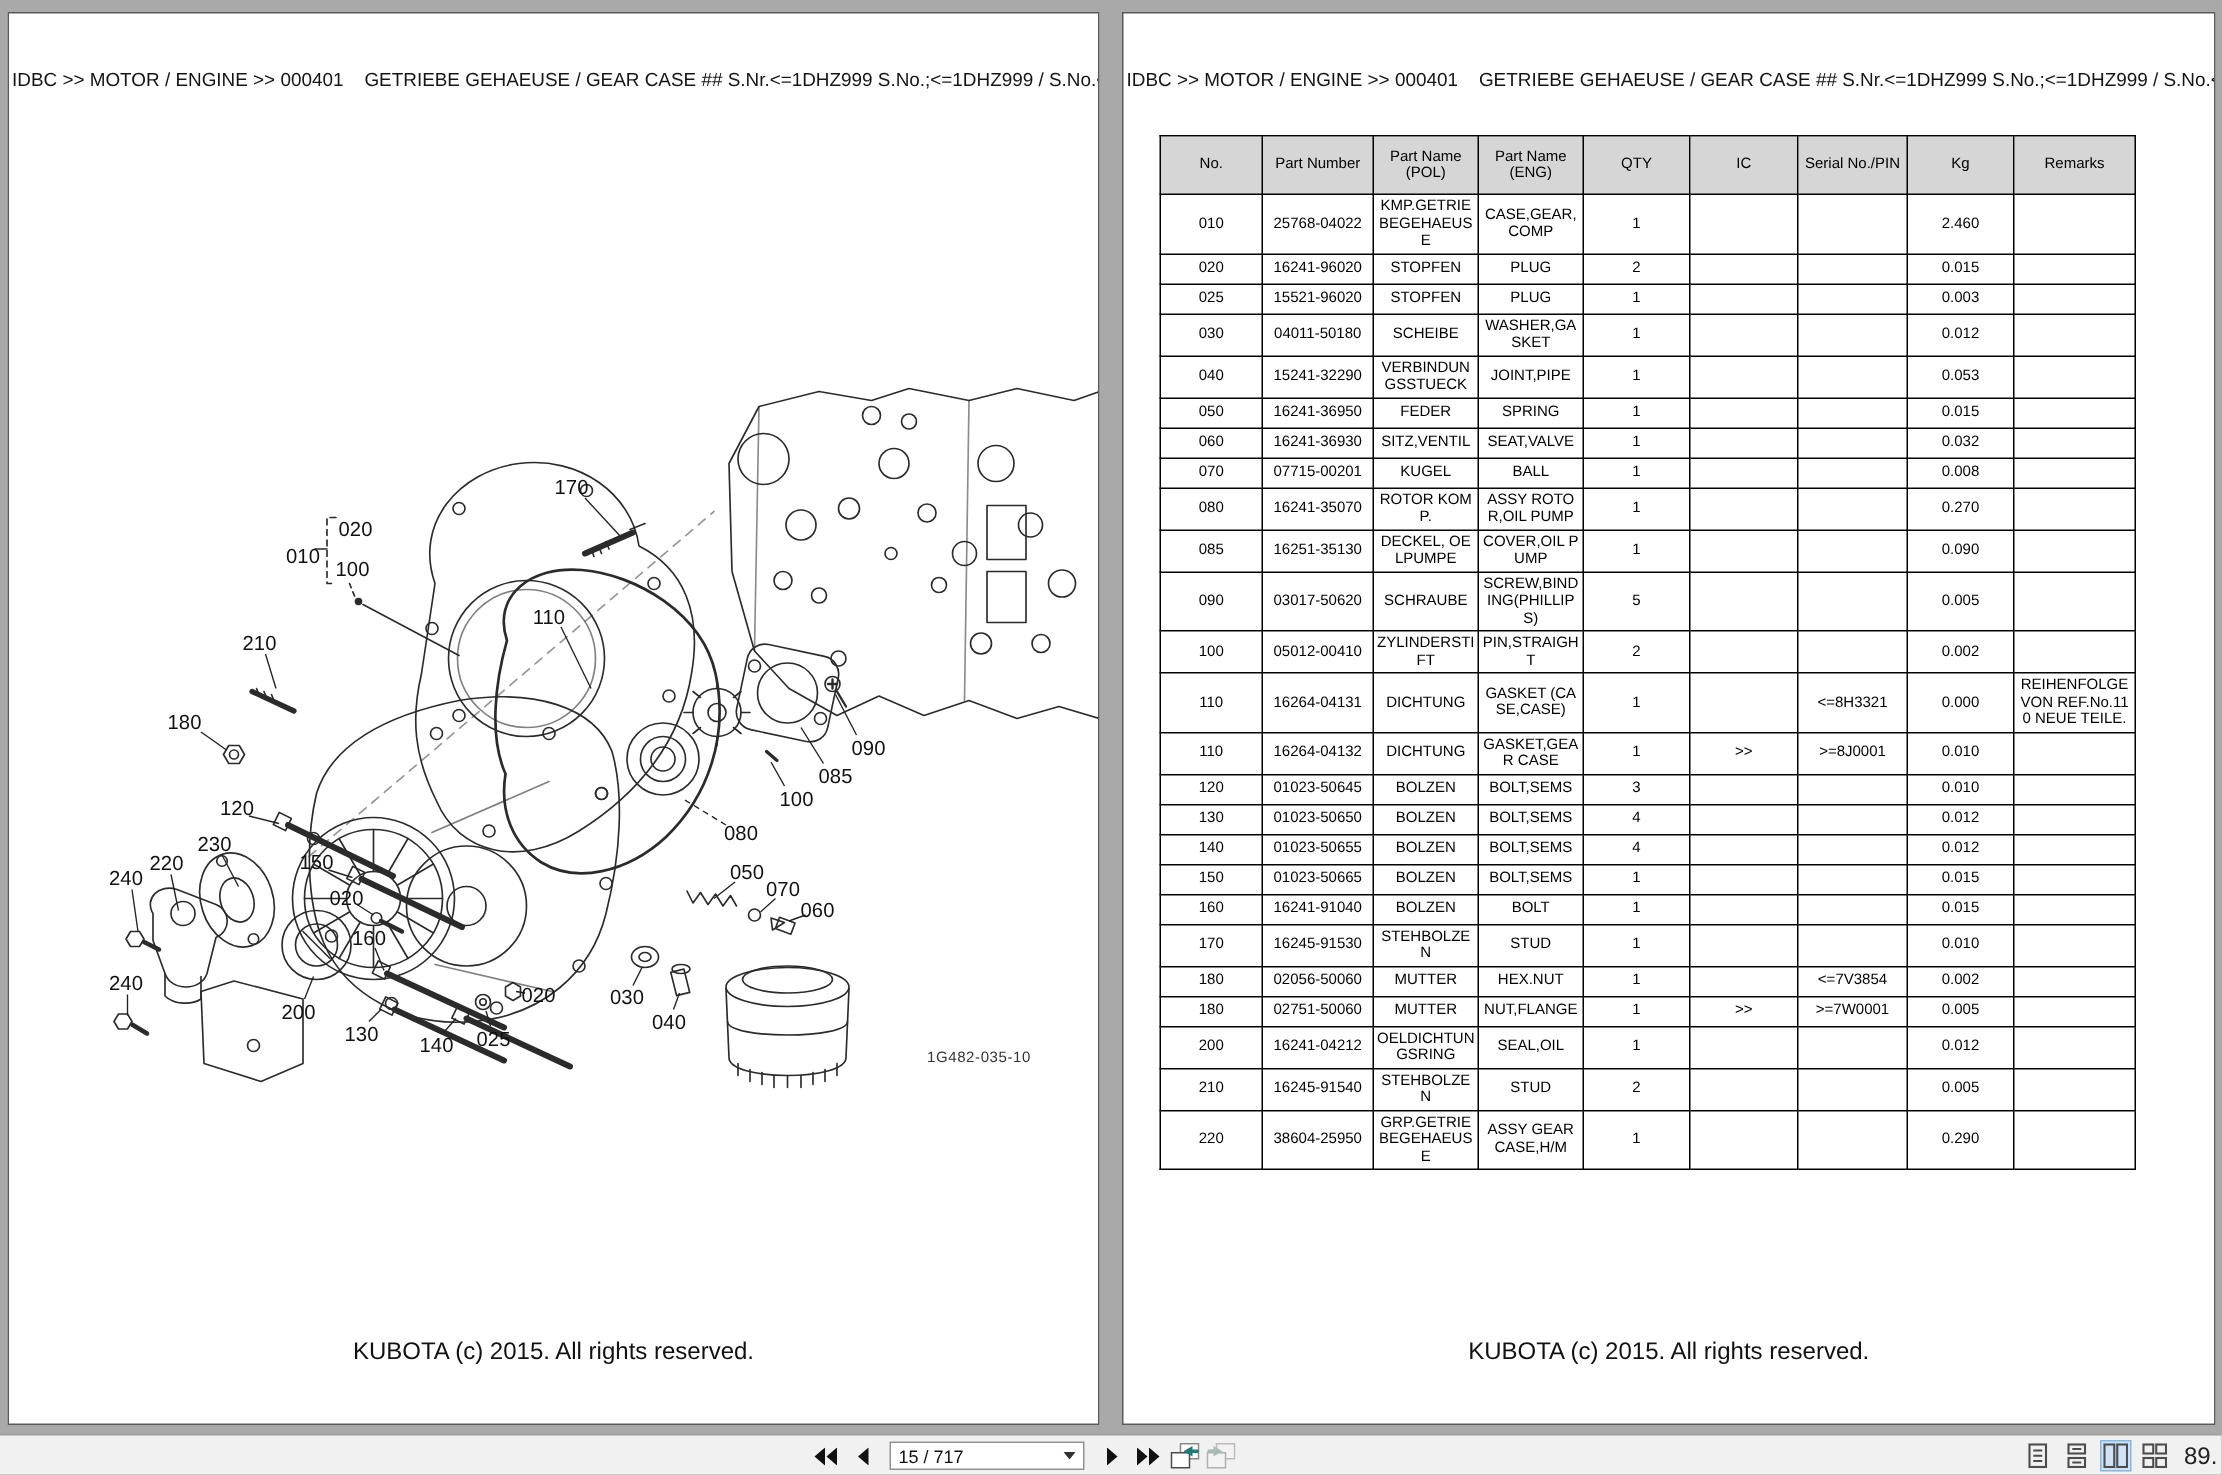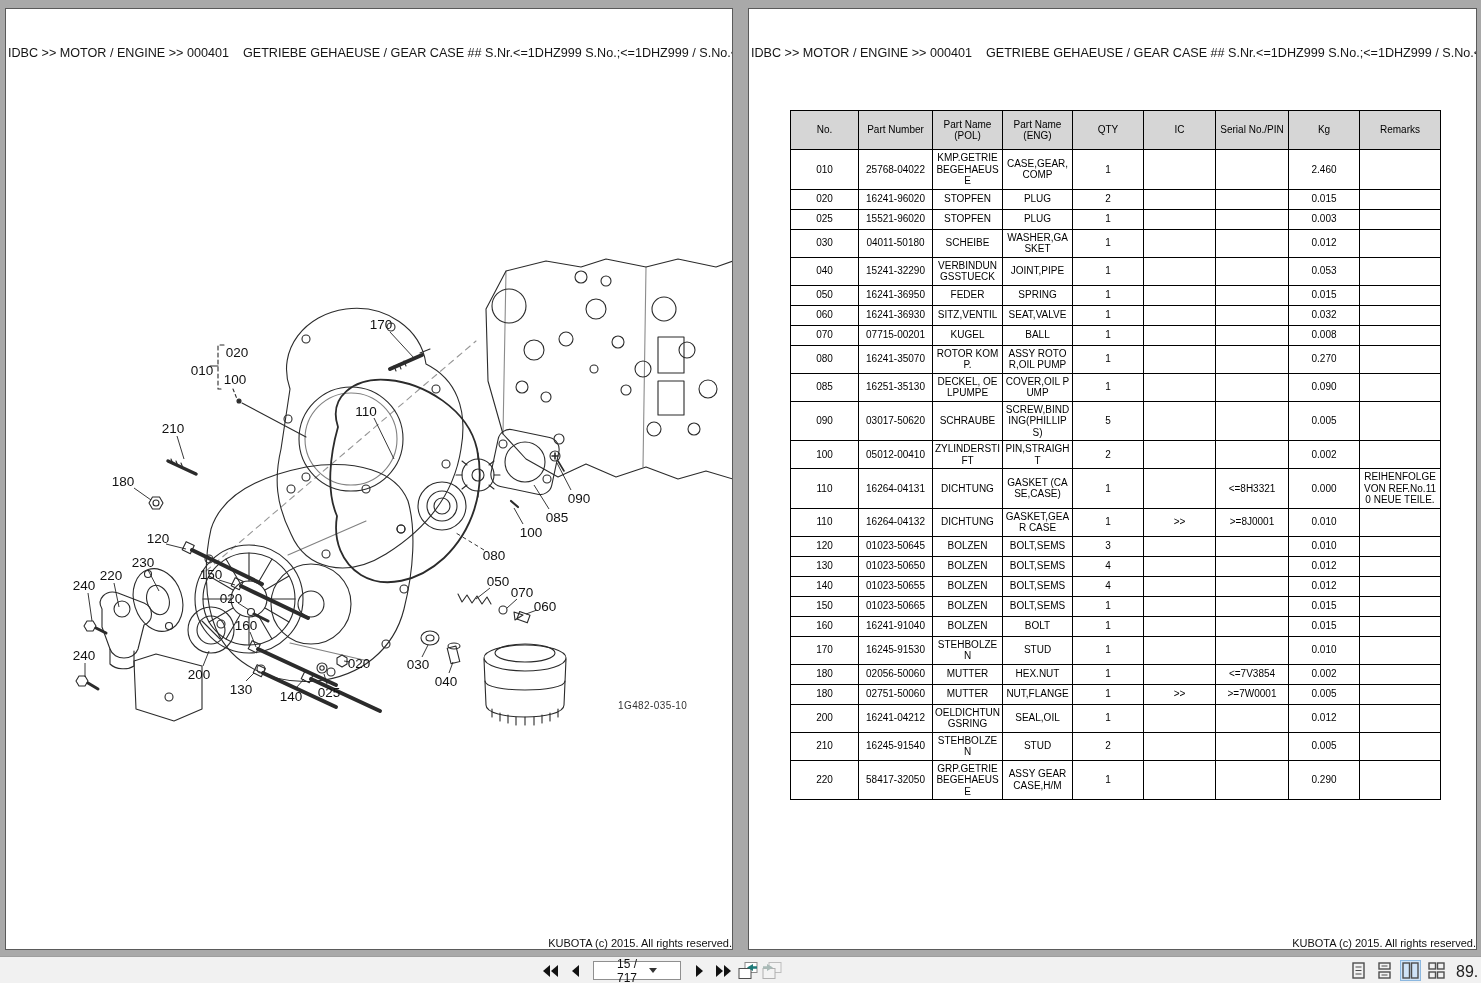--- a/index.html
+++ b/index.html
@@ -11,35 +11,35 @@
     position:absolute;top:8px;height:942px;background:#ffffff;
     border:1px solid #5a5a5a;box-sizing:border-box;overflow:hidden;
   }
   .page-left{left:5px;width:728px;}
   .page-right{left:748px;width:729px;}
   .page-header{
     position:absolute;top:37px;left:2px;right:0;
     font-size:12.6px;color:#151515;white-space:pre;overflow:hidden;
   }
   .page-footer{
-    position:absolute;top:928px;left:0;width:100%;text-align:right;
-    font-size:11px;color:#111;
+    position:absolute;top:884px;left:0;width:100%;text-align:center;
+    font-size:16px;color:#111;
   }
   
   .art,.callouts{position:absolute;left:0;top:0;width:728px;height:942px;}
   .callouts text{font-size:13.5px;fill:#111;font-family:"Liberation Sans",sans-serif;}
   .fig-num{
     position:absolute;top:691px;left:612px;width:130px;
     font-size:10px;color:#333;letter-spacing:.4px;
   }
   
   .parts-table{
-    position:absolute;top:81px;left:41px;width:650px;
+    position:absolute;top:81px;left:24px;width:650px;
     border-collapse:collapse;table-layout:fixed;
-    font-size:10px;color:#000;margin-top:20px;
+    font-size:10px;color:#000;
   }
   .parts-table th,.parts-table td{
     border:1.4px solid #000;text-align:center;vertical-align:middle;
     padding:2px 2px;line-height:11.5px;overflow:hidden;
   }
   .parts-table th{background:#d6d6d6;font-weight:normal;height:34px;font-size:10px;}
   .parts-table td{height:15px;}
   .ba{word-break:break-all;}
   col.w1{width:68px}col.w2{width:74px}col.w3{width:70px}col.w4{width:70px}
   col.w5{width:71px}col.w6{width:72px}col.w7{width:73px}col.w8{width:71px}col.w9{width:81px}
@@ -47,22 +47,22 @@
   .toolbar{
     position:absolute;left:0;bottom:0;width:1481px;height:27px;
     background:#f1f1f1;border-top:1px solid #9e9e9e;box-sizing:border-box;
   }
   .nav{position:absolute;left:540px;top:3px;height:21px;display:flex;align-items:center;gap:3px;}
   .tbtn{
     width:21px;height:21px;display:flex;align-items:center;justify-content:center;
     background:transparent;border:none;padding:0;cursor:default;
   }
   .pagebox{
-    width:88px;height:19px;background:#fff;border:1px solid #8f8f8f;box-sizing:border-box;
-    display:flex;align-items:center;padding:0 23px;margin:0 5px;font-size:12px;color:#111;
+    width:130px;height:19px;background:#fff;border:1px solid #8f8f8f;box-sizing:border-box;
+    display:flex;align-items:center;padding:0 5px;margin:0 5px;font-size:12px;color:#111;
   }
   .pagebox .txt{flex:1;text-align:left;}
   .viewgrp{position:absolute;left:1348px;top:3px;height:21px;display:flex;gap:5px;}
   .viewbtn{
     width:21px;height:21px;display:flex;align-items:center;justify-content:center;
     border:1px solid transparent;box-sizing:border-box;background:transparent;padding:0;
   }
   .viewbtn.sel{background:#cfe3f7;border:1px solid #8cb8e0;}
   .zoom{position:absolute;left:1456px;top:6px;font-size:16px;color:#222;white-space:nowrap;}
 </style>
@@ -609,21 +609,21 @@
           <td class="ba">STEHBOLZEN</td>
           <td class="ba">STUD</td>
           <td>2</td>
           <td></td>
           <td></td>
           <td>0.005</td>
           <td class="ba"></td>
         </tr>
         <tr>
           <td>220</td>
-          <td>58417-32050</td>
+          <td>38604-25950</td>
           <td class="ba">GRP.GETRIEBEGEHAEUSE</td>
           <td class="ba">ASSY GEAR CASE,H/M</td>
           <td>1</td>
           <td></td>
           <td></td>
           <td>0.290</td>
           <td class="ba"></td>
         </tr>
       </tbody>
   </table>

